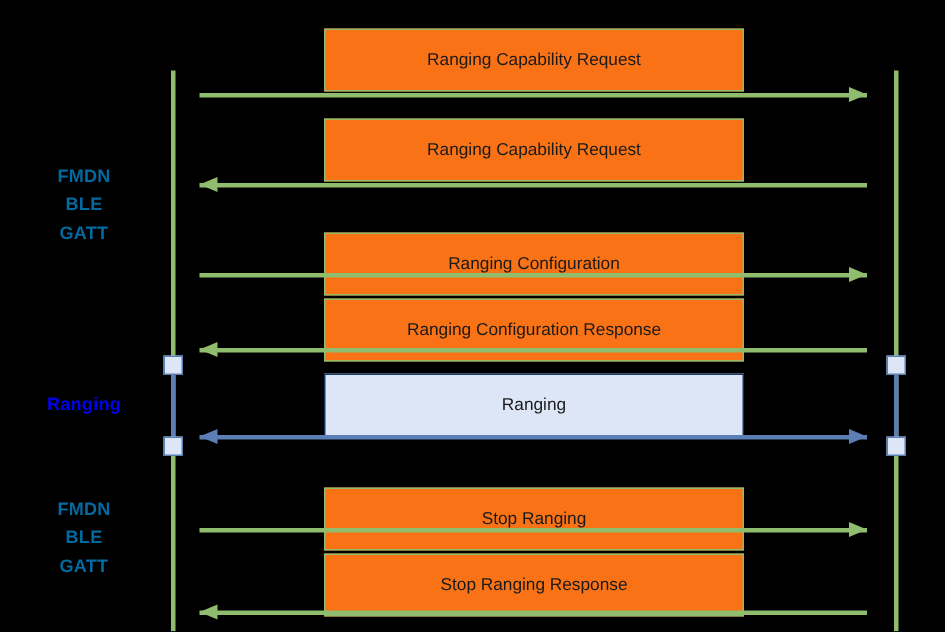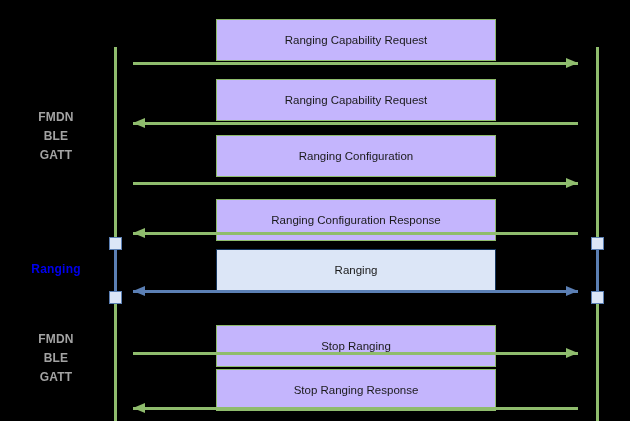--- a/index.html
+++ b/index.html
@@ -30,21 +30,21 @@
   
   .side-label {
     position: absolute;
     width: 96px;
     text-align: center;
     font-size: 12px;
     font-weight: bold;
     line-height: 19px;
     letter-spacing: 0.2px;
   }
-  .side-label.green { color: #a3a3a3; }
+  .side-label.green { color: #0369a1; }
   .side-label.blue  { color: #0000ee; }
   .side-label span { display: block; }
 
   #label-fmdn-top    { left: 8px; top: 108px; }
   #label-ranging     { left: 8px; top: 260px; }
   #label-fmdn-bottom { left: 8px; top: 330px; }
 
   
   .msg-box {
     position: absolute;
@@ -52,21 +52,21 @@
     width: 280px;
     height: 42px;
     box-sizing: border-box;
     display: flex;
     align-items: center;
     justify-content: center;
     font-size: 11.5px;
     color: #1a1a1a;
   }
   .msg-box.green {
-    background: #c4b5fd;
+    background: #f97316;
     border: 1px solid #8fbc6d;
   }
   .msg-box.blue {
     background: #dce6f7;
     border: 1px solid #16365c;
   }
 
   
   .arrow {
     position: absolute;
@@ -166,21 +166,21 @@
   </div>
 
   <div class="msg-box green" style="top:79px">
     <span>Ranging Capability Request</span>
   </div>
   <div class="arrow green" style="top:118px">
     <div class="shaft"></div>
     <div class="head left"></div>
   </div>
 
-  <div class="msg-box green" style="top:135px">
+  <div class="msg-box green" style="top:155px">
     <span>Ranging Configuration</span>
   </div>
   <div class="arrow green" style="top:178px">
     <div class="shaft"></div>
     <div class="head right"></div>
   </div>
 
   <div class="msg-box green" style="top:199px">
     <span>Ranging Configuration Response</span>
   </div>

